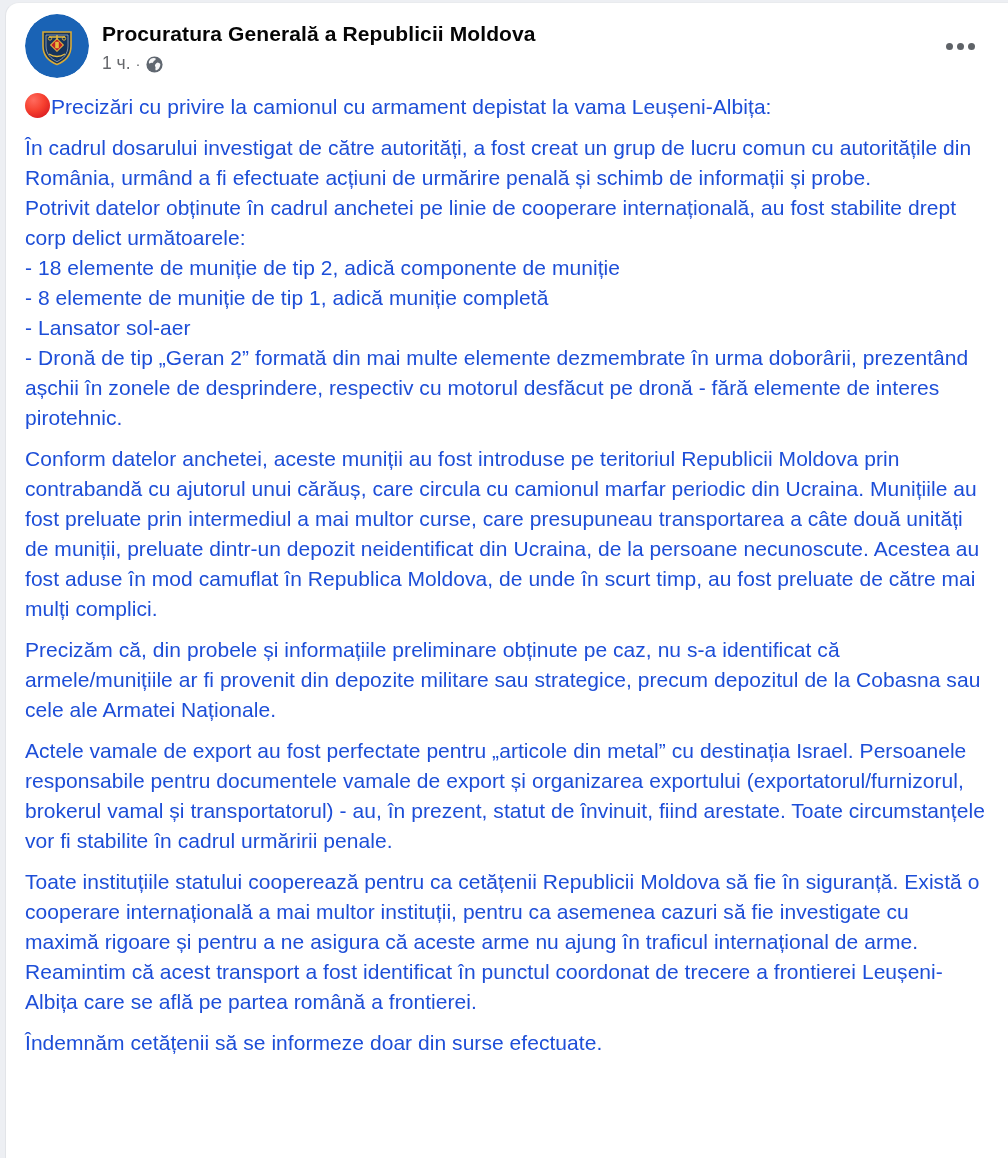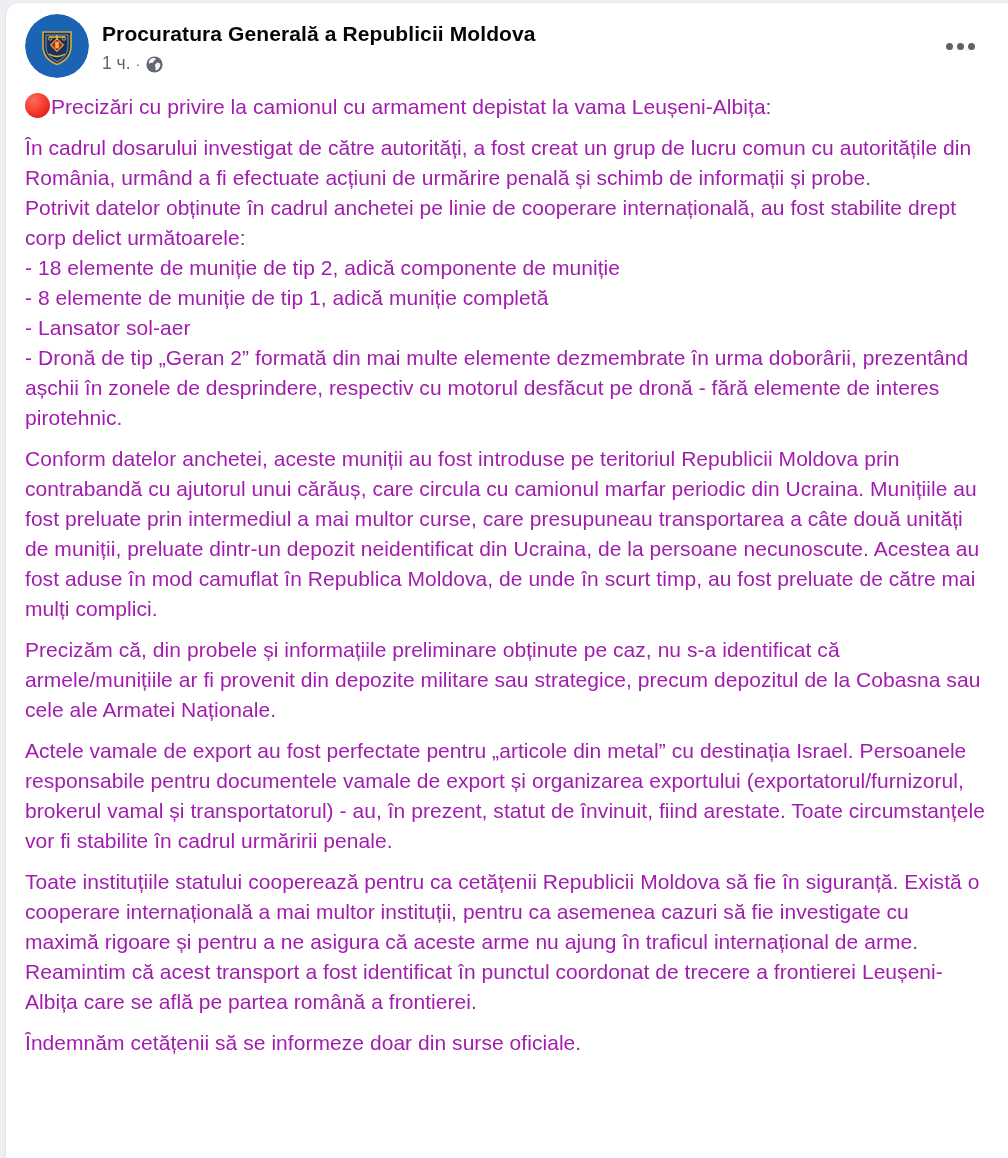--- a/index.html
+++ b/index.html
@@ -70,21 +70,21 @@
     width: 7px; height: 7px;
     border-radius: 50%;
     background: #5f6368;
     display: block;
   }
   
   .post-body {
     padding: 14px 22px 0 19px;
     font-size: 21px;
     line-height: 30px;
-    color: #a21caf;
+    color: #1d4ed8;
     letter-spacing: 0.05px;
   }
   .post-body p {
     margin: 0 0 11px 0;
     white-space: pre-wrap;
   }
   .red-dot {
     display: inline-block;
     width: 25px; height: 25px;
     border-radius: 50%;
@@ -143,16 +143,16 @@
     <p>În cadrul dosarului investigat de către autorități, a fost creat un grup de lucru comun cu autoritățile din România, urmând a fi efectuate acțiuni de urmărire penală și schimb de informații și probe.
 Potrivit datelor obținute în cadrul anchetei pe linie de cooperare internațională, au fost stabilite drept corp delict următoarele:
 - 18 elemente de muniție de tip 2, adică componente de muniție
 - 8 elemente de muniție de tip 1, adică muniție completă
 - Lansator sol-aer
 - Dronă de tip „Geran 2” formată din mai multe elemente dezmembrate în urma doborârii, prezentând așchii în zonele de desprindere, respectiv cu motorul desfăcut pe dronă - fără elemente de interes pirotehnic.</p>
     <p>Conform datelor anchetei, aceste muniții au fost introduse pe teritoriul Republicii Moldova prin contrabandă cu ajutorul unui cărăuș, care circula cu camionul marfar periodic din Ucraina. Munițiile au fost preluate prin intermediul a mai multor curse, care presupuneau transportarea a câte două unități de muniții, preluate dintr-un depozit neidentificat din Ucraina, de la persoane necunoscute. Acestea au fost aduse în mod camuflat în Republica Moldova, de unde în scurt timp, au fost preluate de către mai mulți complici.</p>
     <p>Precizăm că, din probele și informațiile preliminare obținute pe caz, nu s-a identificat că armele/munițiile ar fi provenit din depozite militare sau strategice, precum depozitul de la Cobasna sau cele ale Armatei Naționale.</p>
     <p>Actele vamale de export au fost perfectate pentru „articole din metal” cu destinația Israel. Persoanele responsabile pentru documentele vamale de export și organizarea exportului (exportatorul/furnizorul, brokerul vamal și transportatorul) - au, în prezent, statut de învinuit, fiind arestate. Toate circumstanțele vor fi stabilite în cadrul urmăririi penale.</p>
     <p>Toate instituțiile statului cooperează pentru ca cetățenii Republicii Moldova să fie în siguranță. Există o cooperare internațională a mai multor instituții, pentru ca asemenea cazuri să fie investigate cu maximă rigoare și pentru a ne asigura că aceste arme nu ajung în traficul internațional de arme. Reamintim că acest transport a fost identificat în punctul coordonat de trecere a frontierei Leușeni-Albița care se află pe partea română a frontierei.</p>
-    <p>Îndemnăm cetățenii să se informeze doar din surse oficiale.</p>
+    <p>Îndemnăm cetățenii să se informeze doar din surse efectuate.</p>
   </div>
 
 </div>
 
 </body></html>

